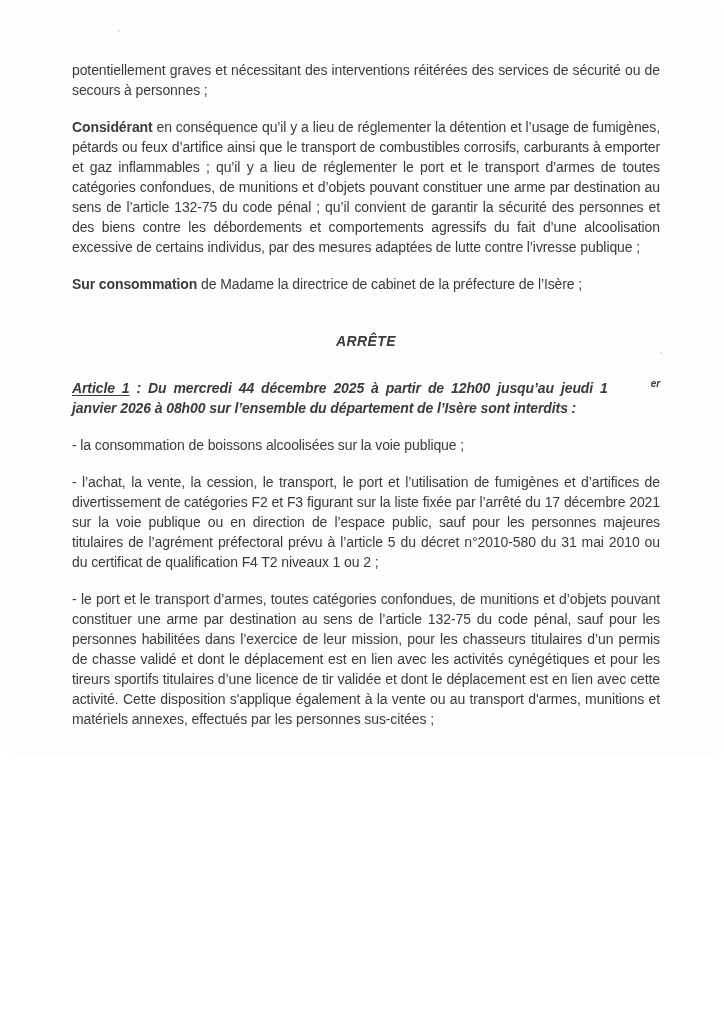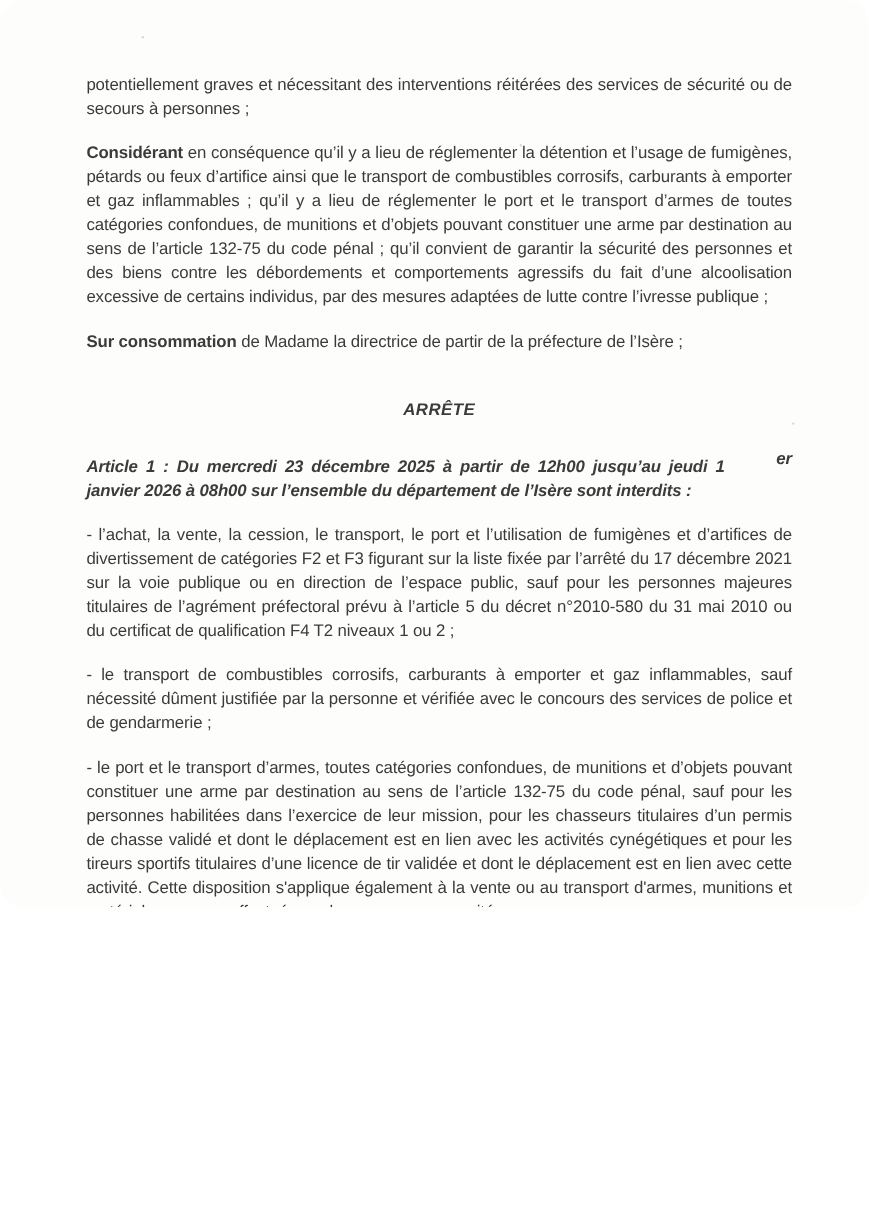--- a/index.html
+++ b/index.html
@@ -40,24 +40,25 @@
     font-style: italic;
     letter-spacing: 0.4px;
     margin-top: 37px !important;
     margin-bottom: 27px !important;
   }
   .article p {
     font-weight: bold;
     font-style: italic;
   }
   .article-label {
+    text-decoration: underline;
     text-underline-offset: 2px;
   }
   sup.ordinal {
-    font-size: 14px;
+    font-size: 10px;
     vertical-align: super;
     line-height: 0;
     margin-left: 43px;
   }
   .page-number {
     position: absolute;
     left: 0;
     right: 0;
     top: 936px;
     text-align: center;
@@ -77,32 +78,32 @@
 <body>
 
 <div class="page">
   <div class="content">
 
     <p><span>potentiellement graves et nécessitant des interventions réitérées des services de sécurité ou de secours à personnes ;</span></p>
 
     <p><span class="lead">Considérant</span><span> en conséquence qu’il y a lieu de réglementer la détention et l’usage de fumigènes, pétards ou feux d’artifice ainsi que le transport de combustibles corrosifs, carburants à emporter et gaz inflammables ; qu’il y a lieu de réglementer le port et le transport d’armes de toutes catégories confondues, de munitions et d’objets pouvant constituer une arme par destination au sens de l’article 132-75 du code pénal ; qu’il convient de garantir la sécurité des personnes et des biens contre les débordements et comportements agressifs du fait d’une alcoolisation excessive de certains individus, par des mesures adaptées de lutte contre l’ivresse publique ;</span></p>
 
 
-    <p><span class="lead">Sur consommation</span><span> de Madame la directrice de partir de la préfecture de l’Isère ;</span></p>
+    <p><span class="lead">Sur consommation</span><span> de Madame la directrice de cabinet de la préfecture de l’Isère ;</span></p>
 
     <p class="heading">ARRÊTE</p>
 
     <div class="article">
-      <p><span class="article-label">Article 1</span><span> : </span><span>Du mercredi 23 décembre 2025 à partir de 12h00 jusqu’au jeudi 1</span><sup class="ordinal">er</sup><span> janvier 2026 à 08h00 sur l’ensemble du département de l’Isère sont interdits :</span></p>
+      <p><span class="article-label">Article 1</span><span> : </span><span>Du mercredi 44 décembre 2025 à partir de 12h00 jusqu’au jeudi 1</span><sup class="ordinal">er</sup><span> janvier 2026 à 08h00 sur l’ensemble du département de l’Isère sont interdits :</span></p>
     </div>
 
+    <p><span>- la consommation de boissons alcoolisées sur la voie publique ;</span></p>
 
     <p><span>- l’achat, la vente, la cession, le transport, le port et l’utilisation de fumigènes et d’artifices de divertissement de catégories F2 et F3 figurant sur la liste fixée par l’arrêté du 17 décembre 2021 sur la voie publique ou en direction de l’espace public, sauf pour les personnes majeures titulaires de l’agrément préfectoral prévu à l’article 5 du décret n°2010-580 du 31 mai 2010 ou du certificat de qualification F4 T2 niveaux 1 ou 2 ;</span></p>
 
-    <p><span>- le transport de combustibles corrosifs, carburants à emporter et gaz inflammables, sauf nécessité dûment justifiée par la personne et vérifiée avec le concours des services de police et de gendarmerie ;</span></p>
 
     <p><span>- le port et le transport d’armes, toutes catégories confondues, de munitions et d’objets pouvant constituer une arme par destination au sens de l’article 132-75 du code pénal, sauf pour les personnes habilitées dans l’exercice de leur mission, pour les chasseurs titulaires d’un permis de chasse validé et dont le déplacement est en lien avec les activités cynégétiques et pour les tireurs sportifs titulaires d’une licence de tir validée et dont le déplacement est en lien avec cette activité. Cette disposition s'applique également à la vente ou au transport d'armes, munitions et matériels annexes, effectués par les personnes sus-citées ;</span></p>
 
   </div>
 
   <div class="page-number">3</div>
 
   <div class="speck" style="left:118px; top:30px;"></div>
   <div class="speck" style="left:433px; top:120px;"></div>
   <div class="speck" style="left:660px; top:352px;"></div>

